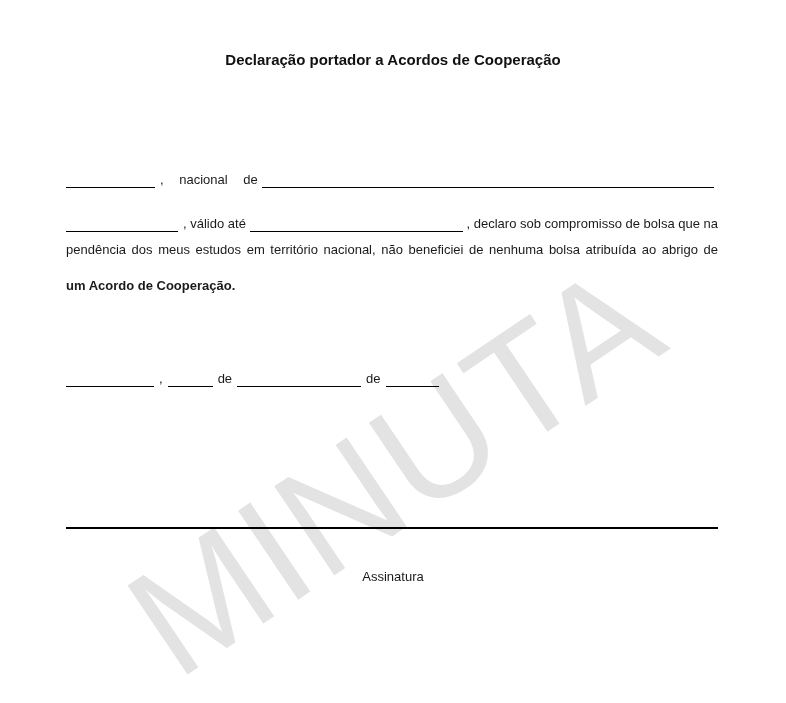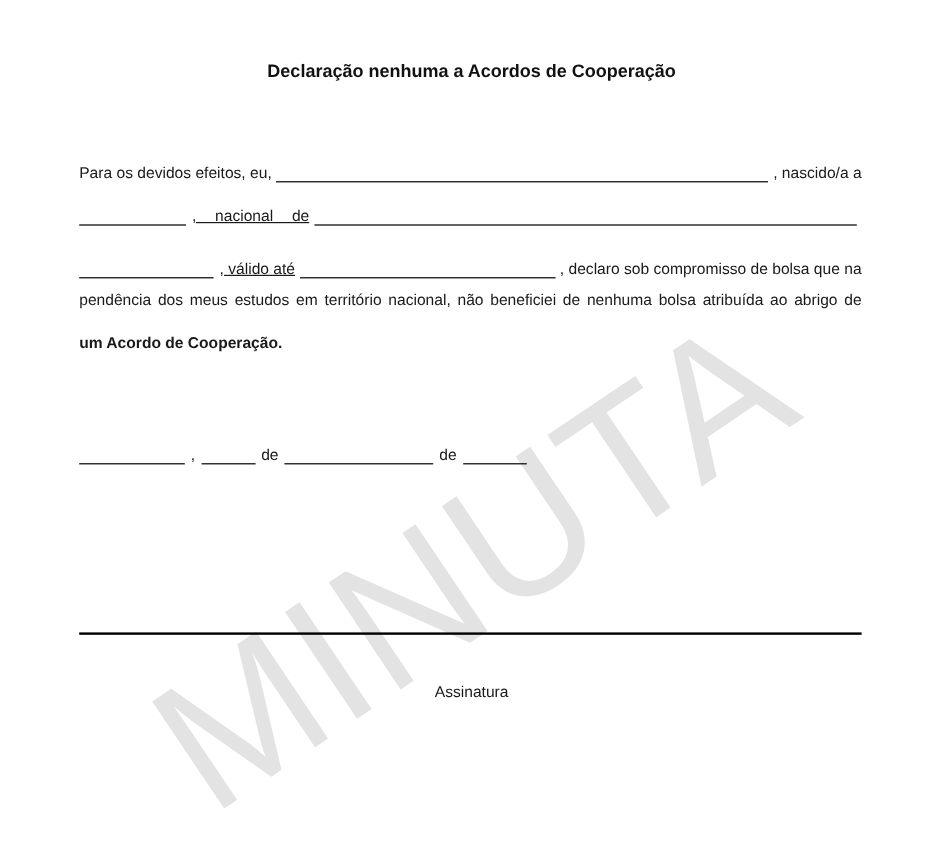--- a/index.html
+++ b/index.html
@@ -54,21 +54,21 @@
   }
   .line .txt { flex: 0 0 auto; }
   .blank {
     border-bottom: 1px solid #000000;
     height: 0;
     align-self: flex-end;
     margin-bottom: 0px;
   }
   .blank.grow { flex: 1 1 auto; margin: 0 4px; }
   .blank.fixed { flex: 0 0 auto; }
-  .gap-l { margin-left: 5px; text-decoration: underline; }
+  .gap-l { margin-left: 5px; }
   .ws-wide { word-spacing: 12px; }
   .ws-mid  { word-spacing: 8px; }
   .line-justify {
     position: absolute;
     left: 66px;
     width: 652px;
     font-size: 13px;
     line-height: 16px;
     text-align: justify;
     text-align-last: justify;
@@ -115,27 +115,22 @@
     z-index: 1;
   }
 </style>
 </head>
 <body>
 
 <div class="page">
 
   <div class="watermark">MINUTA</div>
 
-  <div class="doc-title">Declaração nenhuma a Acordos de Cooperação</div>
+  <div class="doc-title">Declaração portador a Acordos de Cooperação</div>
 
-  <div class="line" style="top:134px">
-    <span class="txt">Para os devidos efeitos, eu,</span>
-    <span class="blank grow"></span>
-    <span class="txt">, nascido/a a</span>
-  </div>
 
   <div class="line" style="top:170px">
     <span class="blank fixed" style="width:89px"></span>
     <span class="txt ws-wide gap-l">, nacional de</span>
     <span class="blank grow"></span>
   </div>
 
   <div class="line" style="top:214px">
     <span class="blank fixed" style="width:112px"></span>
     <span class="txt gap-l">, válido até</span>

